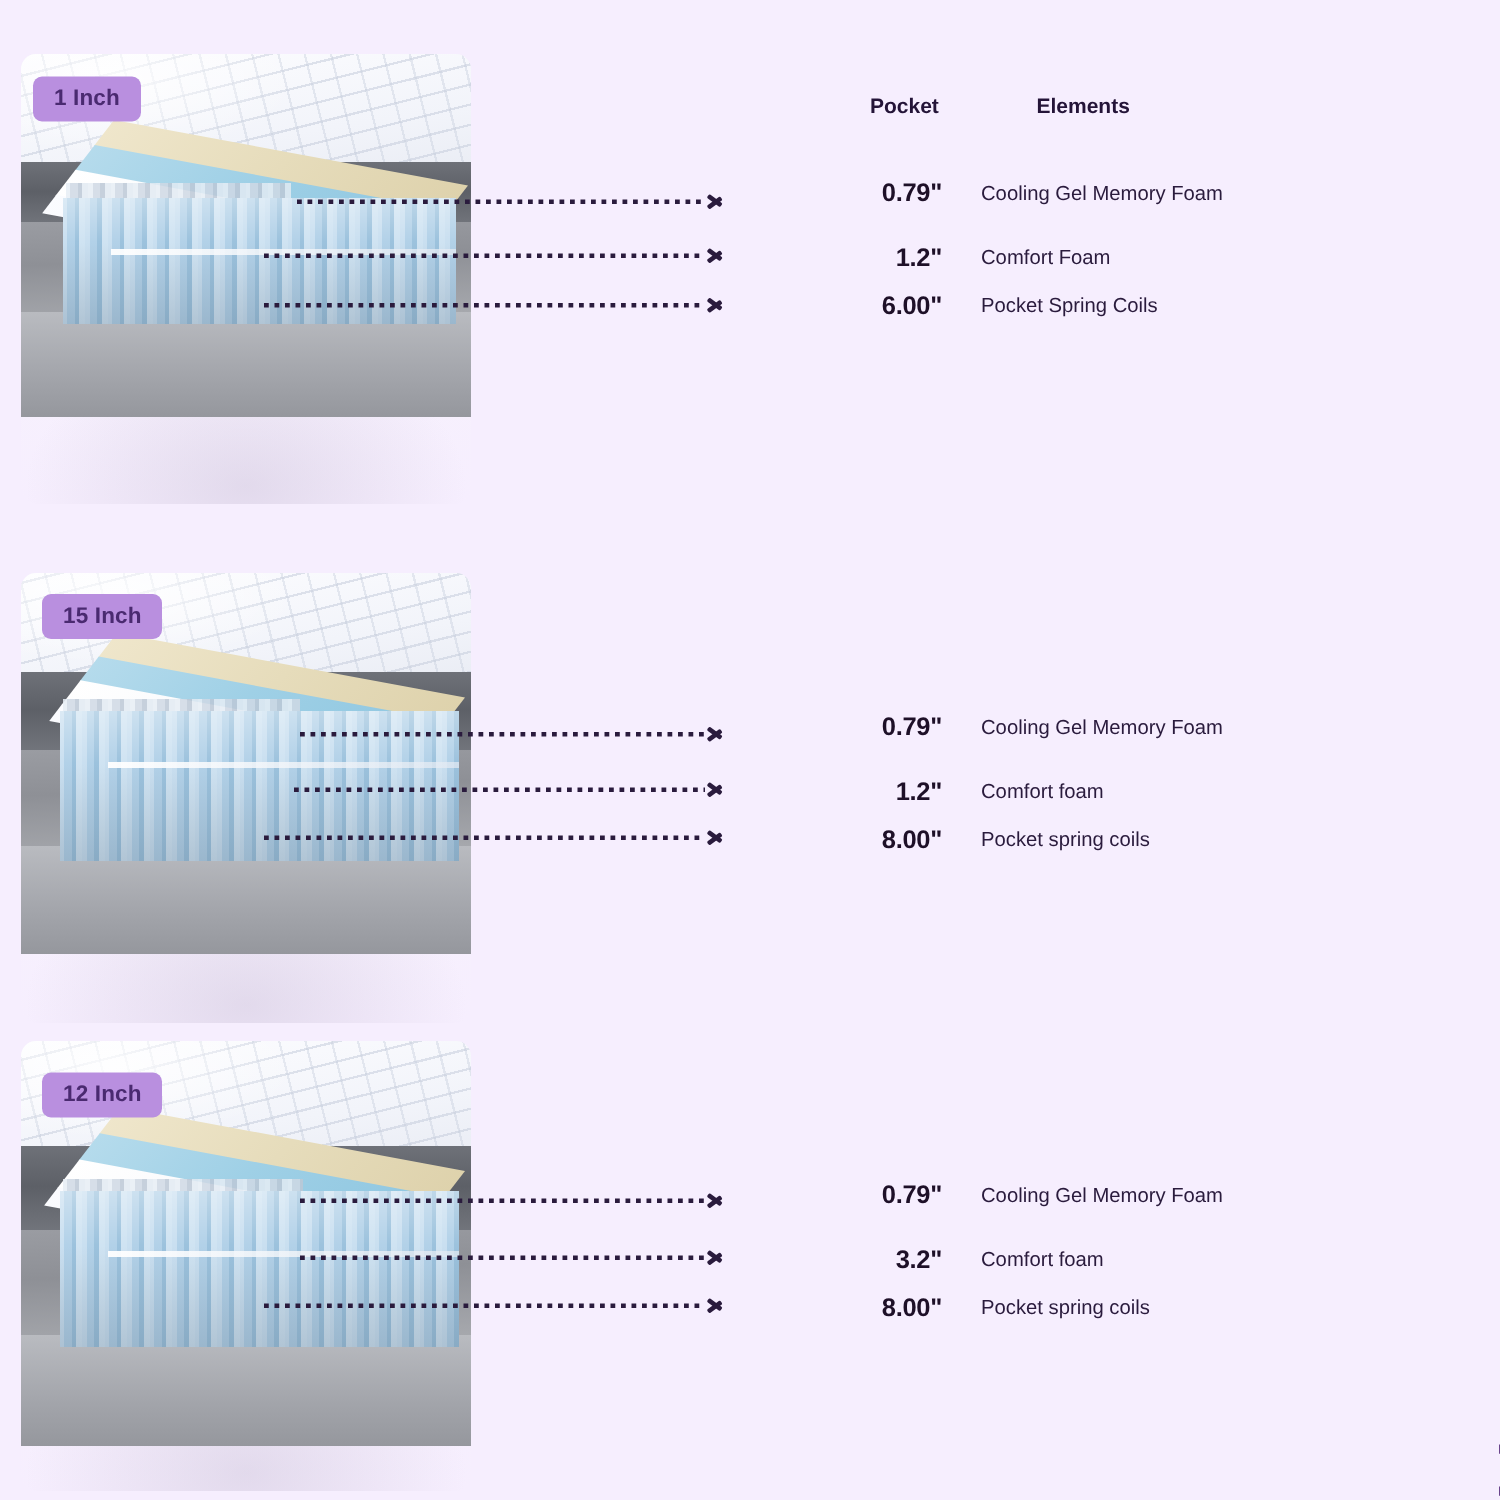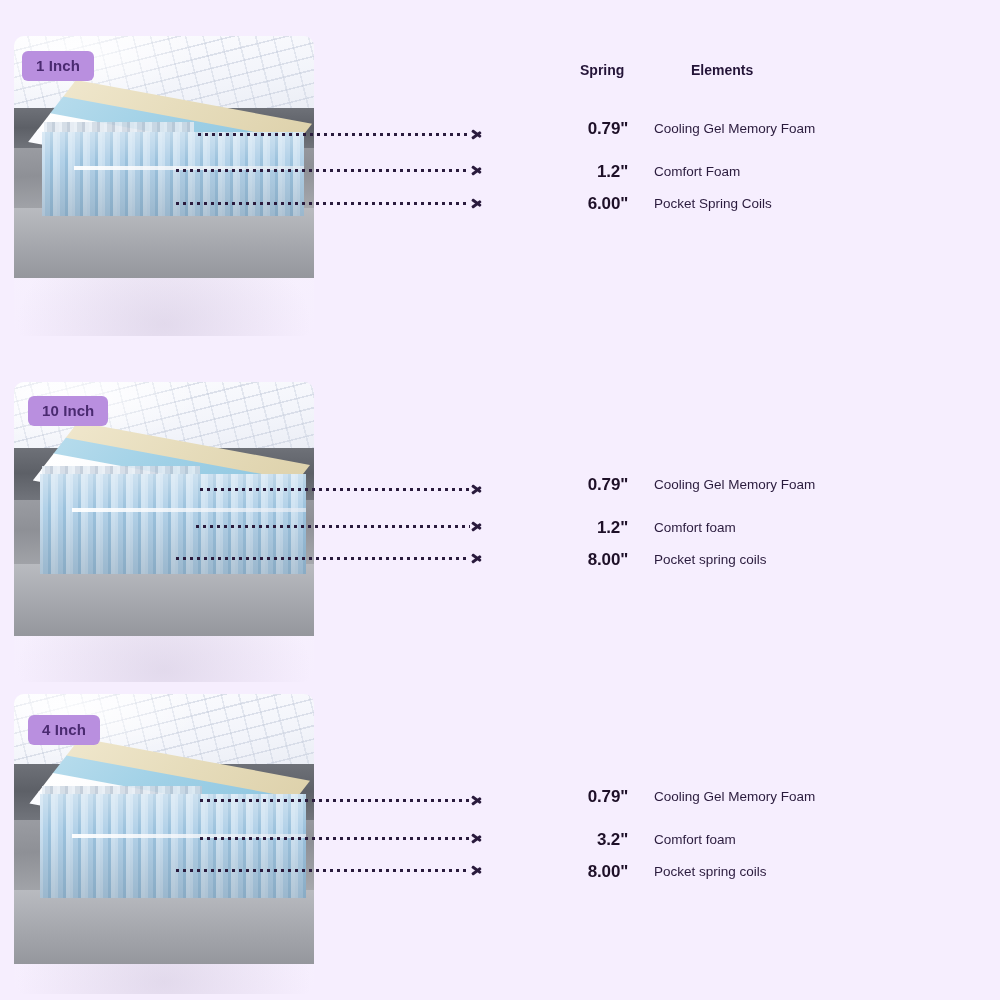--- a/index.html
+++ b/index.html
@@ -299,21 +299,21 @@
     <div class="inch-badge" style="top:51px;left:22px;">1 Inch</div>
 
     <div class="leader" style="left:198px;top:133px;width:272px;"></div>
     <div class="arrowhead" style="left:472px;top:128px;"></div>
     <div class="leader" style="left:176px;top:169px;width:294px;"></div>
     <div class="arrowhead" style="left:472px;top:164px;"></div>
     <div class="leader" style="left:176px;top:202px;width:294px;"></div>
     <div class="arrowhead" style="left:472px;top:197px;"></div>
 
     <div class="spec-table" style="top:0;">
-      <div class="spec-head col-in" style="top:62px;">Spring</div>
+      <div class="spec-head col-in" style="top:62px;">Pocket</div>
       <div class="spec-head col-el" style="top:62px;padding-left:36px;">Elements</div>
 
       <div class="spec-row" style="top:119px;">
         <div class="spec-val">0.79"</div>
         <div class="spec-name">Cooling Gel Memory Foam</div>
       </div>
       <div class="spec-row" style="top:162px;">
         <div class="spec-val">1.2"</div>
         <div class="spec-name">Comfort Foam</div>
       </div>
@@ -343,21 +343,21 @@
       <div class="coils-back" style="left:28px;top:84px;width:158px;height:86px;">
         <div class="coils-back-inner"></div>
       </div>
       <div class="coils" style="left:26px;top:92px;width:266px;height:100px;">
         <div class="coils-inner"></div>
         <div class="coils-shade"></div>
       </div>
       <div class="edge-line" style="left:58px;top:126px;width:234px;height:4px;"></div>
     </div>
 
-    <div class="inch-badge" style="top:396px;left:28px;">10 Inch</div>
+    <div class="inch-badge" style="top:396px;left:28px;">15 Inch</div>
 
     <div class="leader" style="left:200px;top:488px;width:270px;"></div>
     <div class="arrowhead" style="left:472px;top:483px;"></div>
     <div class="leader" style="left:196px;top:525px;width:274px;"></div>
     <div class="arrowhead" style="left:472px;top:520px;"></div>
     <div class="leader" style="left:176px;top:557px;width:294px;"></div>
     <div class="arrowhead" style="left:472px;top:552px;"></div>
 
     <div class="spec-table" style="top:0;">
       <div class="spec-row" style="top:475px;">
@@ -394,21 +394,21 @@
       <div class="coils-back" style="left:28px;top:92px;width:160px;height:90px;">
         <div class="coils-back-inner"></div>
       </div>
       <div class="coils" style="left:26px;top:100px;width:266px;height:104px;">
         <div class="coils-inner"></div>
         <div class="coils-shade"></div>
       </div>
       <div class="edge-line" style="left:58px;top:140px;width:234px;height:4px;"></div>
     </div>
 
-    <div class="inch-badge" style="top:715px;left:28px;">4 Inch</div>
+    <div class="inch-badge" style="top:715px;left:28px;">12 Inch</div>
 
     <div class="leader" style="left:200px;top:799px;width:270px;"></div>
     <div class="arrowhead" style="left:472px;top:794px;"></div>
     <div class="leader" style="left:200px;top:837px;width:270px;"></div>
     <div class="arrowhead" style="left:472px;top:832px;"></div>
     <div class="leader" style="left:176px;top:869px;width:294px;"></div>
     <div class="arrowhead" style="left:472px;top:864px;"></div>
 
     <div class="spec-table" style="top:0;">
       <div class="spec-row" style="top:787px;">

